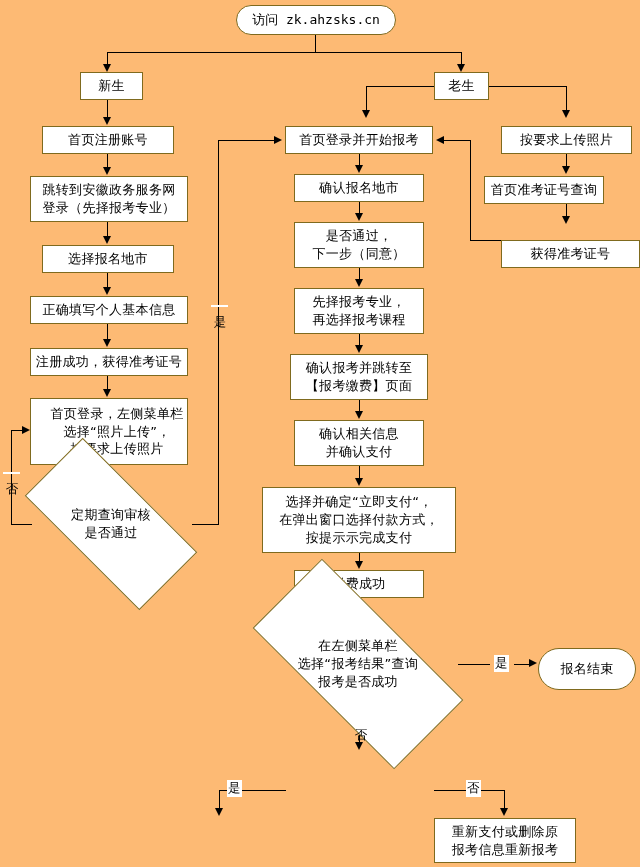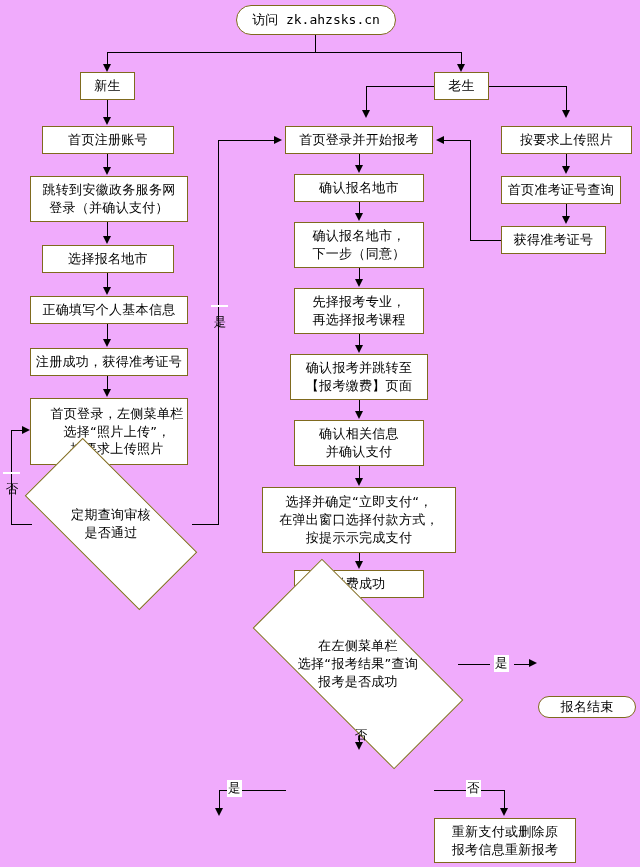--- a/index.html
+++ b/index.html
@@ -1,17 +1,17 @@
 <!DOCTYPE html>
 <html><head>
 <meta charset="utf-8">
 <style>
   html,body{margin:0;padding:0;background:#ffffff;}
   body{font-family:"DejaVu Sans","Liberation Sans",sans-serif;}
-  #canvas{position:relative;width:640px;height:867px;background:#f0abfc;overflow:hidden;}
+  #canvas{position:relative;width:640px;height:867px;background:#fdba74;overflow:hidden;}
 
   .node{
     position:absolute;
     box-sizing:border-box;
     border:1.5px solid #7f6a1e;
     background:#ffffff;
     color:#000000;
     display:flex;
     align-items:center;
     justify-content:center;
@@ -55,28 +55,28 @@
   .elabel{position:absolute;font-size:12.5px;color:#000;z-index:5;background:#fff;padding:0 1px;}
   .elabel.vert{writing-mode:vertical-rl;text-orientation:upright;letter-spacing:0;padding:1px 0;}
 </style>
 </head>
 <body>
 
 <div id="canvas">
 
   <div class="node rounded mono" style="left:236px;top:5px;width:160px;height:30px;">访问 zk.ahzsks.cn</div>
 
-  <div class="node" style="left:80px;top:72px;width:55px;height:28px;">新生</div>
+  <div class="node" style="left:80px;top:72px;width:63px;height:28px;">新生</div>
 
   <div class="node" style="left:434px;top:72px;width:55px;height:28px;">老生</div>
 
   <div class="node" style="left:42px;top:126px;width:132px;height:28px;">首页注册账号</div>
 
   <div class="node" style="left:30px;top:176px;width:158px;height:46px;">跳转到安徽政务服务网
-登录（并确认支付）</div>
+登录（先择报考专业）</div>
 
   <div class="node" style="left:42px;top:245px;width:132px;height:28px;">选择报名地市</div>
 
   <div class="node" style="left:30px;top:348px;width:158px;height:28px;">注册成功，获得准考证号</div>
 
   <div class="node" style="left:30px;top:296px;width:158px;height:28px;">正确填写个人基本信息</div>
 
   <div class="node" style="left:30px;top:398px;width:158px;height:67px;padding-left:16px;">首页登录，左侧菜单栏
 选择“照片上传”，
 按要求上传照片</div>
@@ -84,21 +84,21 @@
   <div class="diamond" style="left:30px;top:483px;width:162px;height:82px;">
     <div class="shape"></div>
     <div class="dlabel">定期查询审核
 是否通过</div>
   </div>
 
   <div class="node" style="left:285px;top:126px;width:148px;height:28px;">首页登录并开始报考</div>
 
   <div class="node" style="left:294px;top:174px;width:130px;height:28px;">确认报名地市</div>
 
-  <div class="node" style="left:294px;top:222px;width:130px;height:46px;">确认报名地市，
+  <div class="node" style="left:294px;top:222px;width:130px;height:46px;">是否通过，
 下一步（同意）</div>
 
   <div class="node" style="left:290px;top:354px;width:138px;height:46px;">确认报考并跳转至
 【报考缴费】页面</div>
 
   <div class="node" style="left:294px;top:288px;width:130px;height:46px;">先择报考专业，
 再选择报考课程</div>
 
   <div class="node" style="left:294px;top:420px;width:130px;height:46px;">确认相关信息
 并确认支付</div>
@@ -109,32 +109,32 @@
 
   <div class="node" style="left:294px;top:570px;width:130px;height:28px;">缴费成功</div>
 
   <div class="diamond" style="left:258px;top:615px;width:200px;height:98px;">
     <div class="shape"></div>
     <div class="dlabel">在左侧菜单栏
 选择“报考结果”查询
 报考是否成功</div>
   </div>
 
-  <div class="node rounded" style="left:538px;top:648px;width:98px;height:22px;margin-top:48px;">报名结束</div>
+  <div class="node rounded" style="left:538px;top:648px;width:98px;height:42px;">报名结束</div>
 
 
 
   <div class="node" style="left:434px;top:818px;width:142px;height:45px;">重新支付或删除原
 报考信息重新报考</div>
 
   <div class="node" style="left:501px;top:126px;width:131px;height:28px;">按要求上传照片</div>
 
-  <div class="node" style="left:501px;top:176px;width:120px;height:28px;">首页准考证号查询</div>
-
-  <div class="node" style="left:501px;top:226px;width:105px;height:28px;">获得准考证号</div>
+  <div class="node" style="left:484px;top:176px;width:120px;height:28px;">首页准考证号查询</div>
+
+  <div class="node" style="left:501px;top:240px;width:139px;height:28px;">获得准考证号</div>
 
   <div class="ln v" style="left:315px;top:35px;height:18px;"></div>
   <div class="ln h" style="left:107px;top:52px;width:355px;"></div>
   <div class="ln v" style="left:107px;top:52px;height:13px;"></div>
   <div class="arw down" style="left:103px;top:64px;"></div>
   <div class="ln v" style="left:461px;top:52px;height:13px;"></div>
   <div class="arw down" style="left:457px;top:64px;"></div>
 
   <div class="ln v" style="left:107px;top:100px;height:18px;"></div>
   <div class="arw down" style="left:103px;top:117px;"></div>

